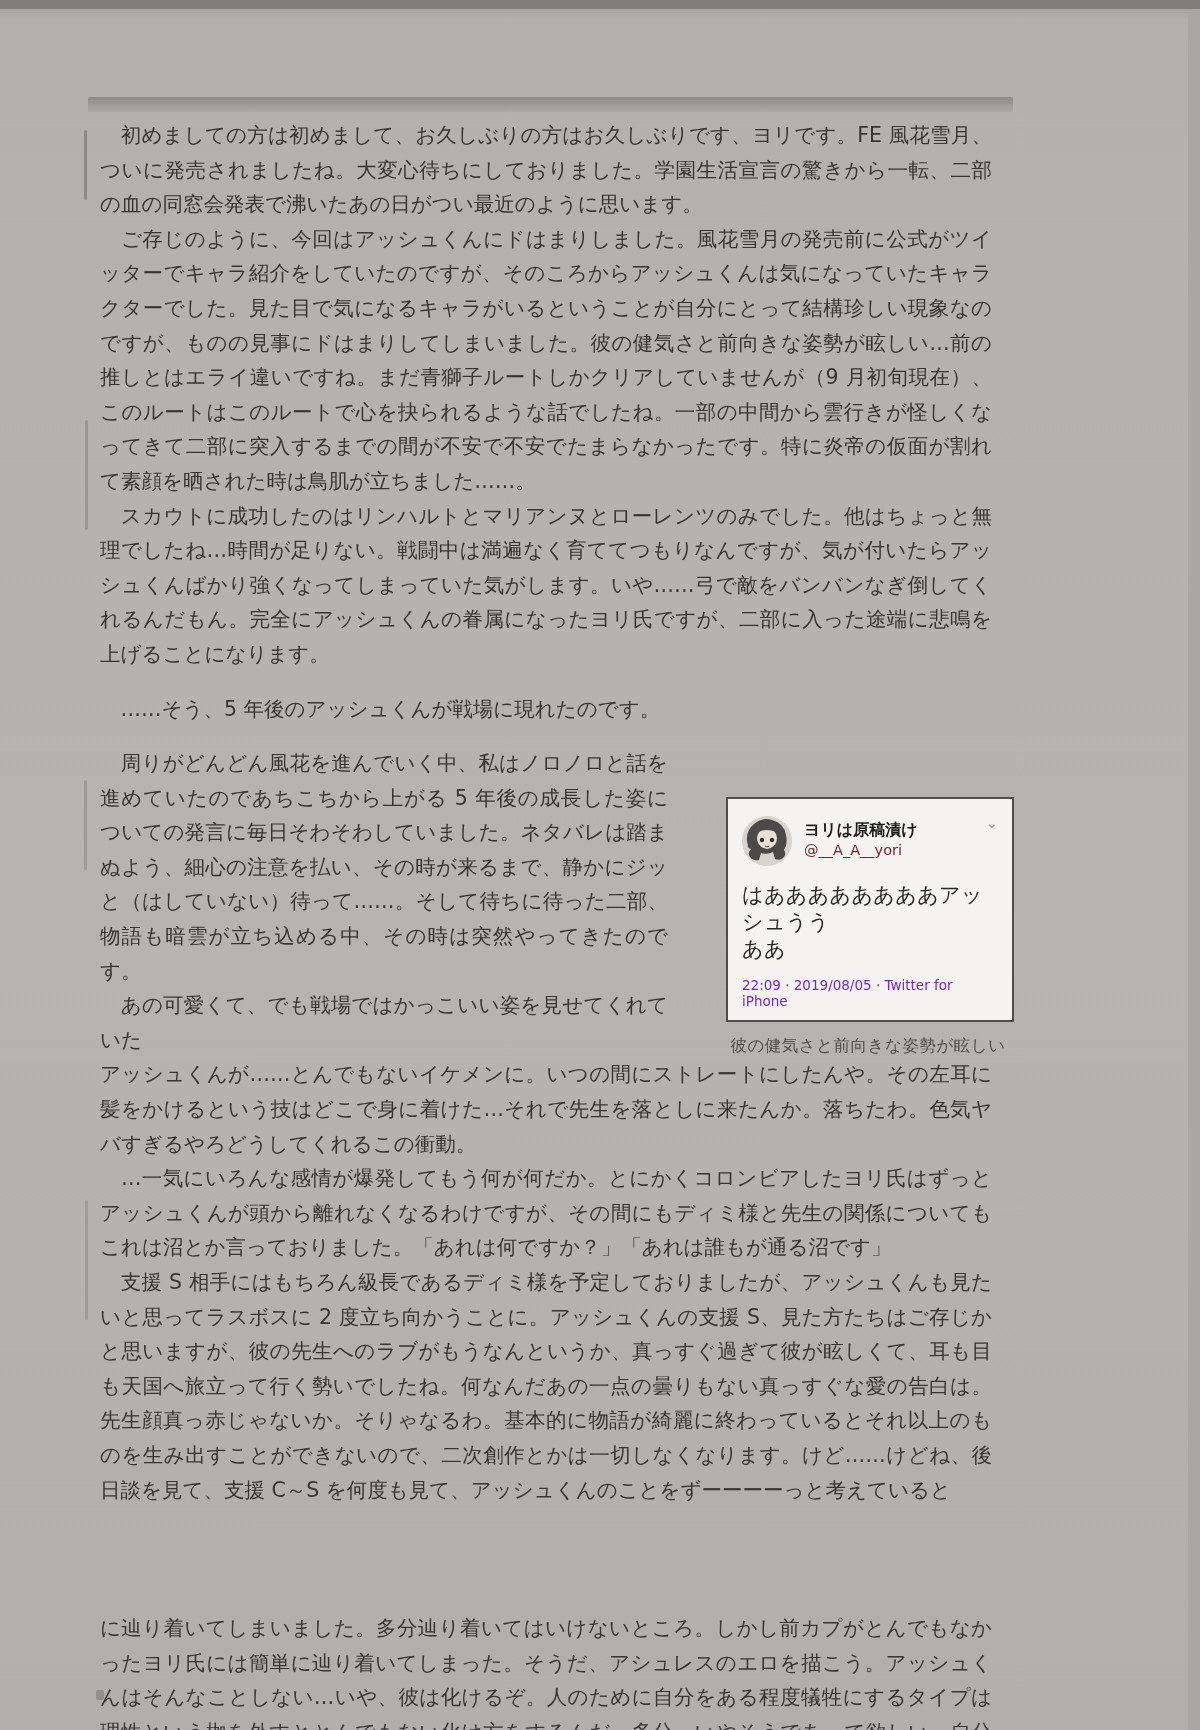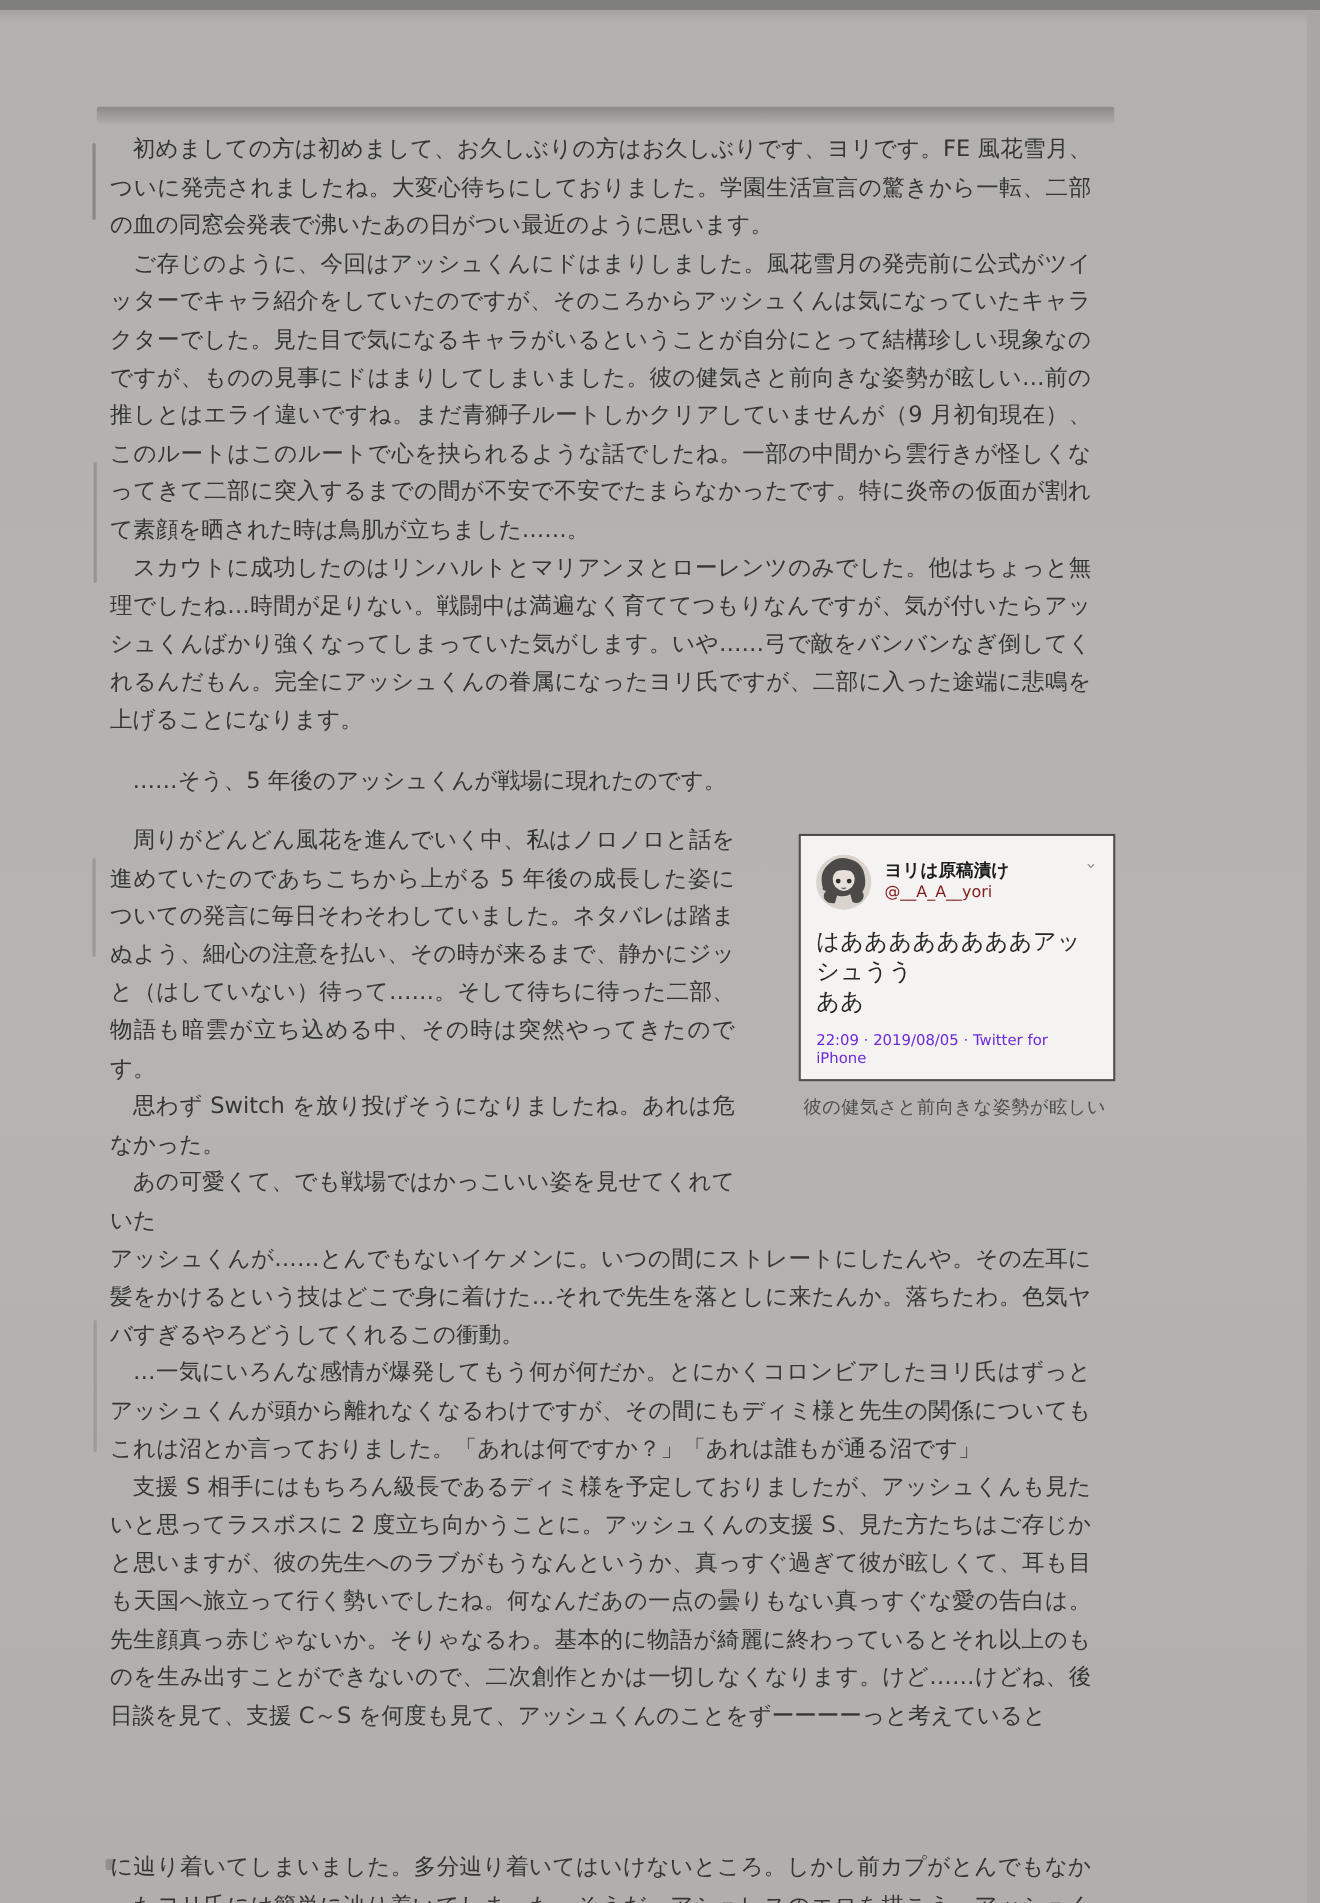--- a/index.html
+++ b/index.html
@@ -26,21 +26,21 @@
   .edge-mark{position:absolute;background:rgba(45,45,45,.30);width:3px;border-radius:2px;}
   .content{
     position:absolute;left:100px;top:118px;width:892px;
     color:#353534;
     font-size:20.5px;line-height:34.6px;
     text-align:justify;
   }
   p{margin:0;}
   .gap-s{height:20px;}
   .gap-l{height:52px;}
-  .twocol{display:flex;align-items:flex-start;}
+  .twocol{display:flex;align-items:flex-end;}
   .leftcol{width:568px;flex:0 0 568px;}
   .rightcol{flex:1;padding-left:58px;padding-top:12px;}
   .tweet-card{
     width:256px;
     background:#f4f3f1;
     border:2px solid #4d4d4b;
     padding:17px 14px 11px 14px;
     color:#2e2e2e;
     text-align:left;
     line-height:normal;
@@ -76,21 +76,20 @@
     <p>　ご存じのように、今回はアッシュくんにドはまりしました。風花雪月の発売前に公式がツイッターでキャラ紹介をしていたのですが、そのころからアッシュくんは気になっていたキャラクターでした。見た目で気になるキャラがいるということが自分にとって結構珍しい現象なのですが、ものの見事にドはまりしてしまいました。彼の健気さと前向きな姿勢が眩しい…前の推しとはエライ違いですね。まだ青獅子ルートしかクリアしていませんが（9 月初旬現在）、このルートはこのルートで心を抉られるような話でしたね。一部の中間から雲行きが怪しくなってきて二部に突入するまでの間が不安で不安でたまらなかったです。特に炎帝の仮面が割れて素顔を晒された時は鳥肌が立ちました……。</p>
     <p>　スカウトに成功したのはリンハルトとマリアンヌとローレンツのみでした。他はちょっと無理でしたね…時間が足りない。戦闘中は満遍なく育ててつもりなんですが、気が付いたらアッシュくんばかり強くなってしまっていた気がします。いや……弓で敵をバンバンなぎ倒してくれるんだもん。完全にアッシュくんの眷属になったヨリ氏ですが、二部に入った途端に悲鳴を上げることになります。</p>
 
     <div class="gap-s"></div>
     <p>　……そう、5 年後のアッシュくんが戦場に現れたのです。</p>
     <div class="gap-s"></div>
 
     <div class="twocol">
       <div class="leftcol">
         <p>　周りがどんどん風花を進んでいく中、私はノロノロと話を進めていたのであちこちから上がる 5 年後の成長した姿についての発言に毎日そわそわしていました。ネタバレは踏まぬよう、細心の注意を払い、その時が来るまで、静かにジッと（はしていない）待って……。そして待ちに待った二部、物語も暗雲が立ち込める中、その時は突然やってきたのです。</p>
-        <p>　思わず Switch を放り投げそうになりましたね。あれは危なかった。</p>
         <p>　あの可愛くて、でも戦場ではかっこいい姿を見せてくれていた</p>
       </div>
 
       <div class="rightcol">
         <div class="tweet-card">
           <div class="tweet-head">
             <div class="tweet-avatar">
               <svg width="50" height="50" viewBox="0 0 50 50">
                 <circle cx="25" cy="25" r="25" fill="#d8d3cc"></circle>
                 <path d="M6 30 Q2 16 12 8 Q20 1 30 4 Q42 7 44 19 Q46 28 42 34 Q45 38 41 42 Q38 45 33 43 L31 36 Q26 39 19 37 L17 44 Q11 45 8 41 Q5 37 9 33 Q5 32 6 30 Z" fill="#4c4a48"></path>

